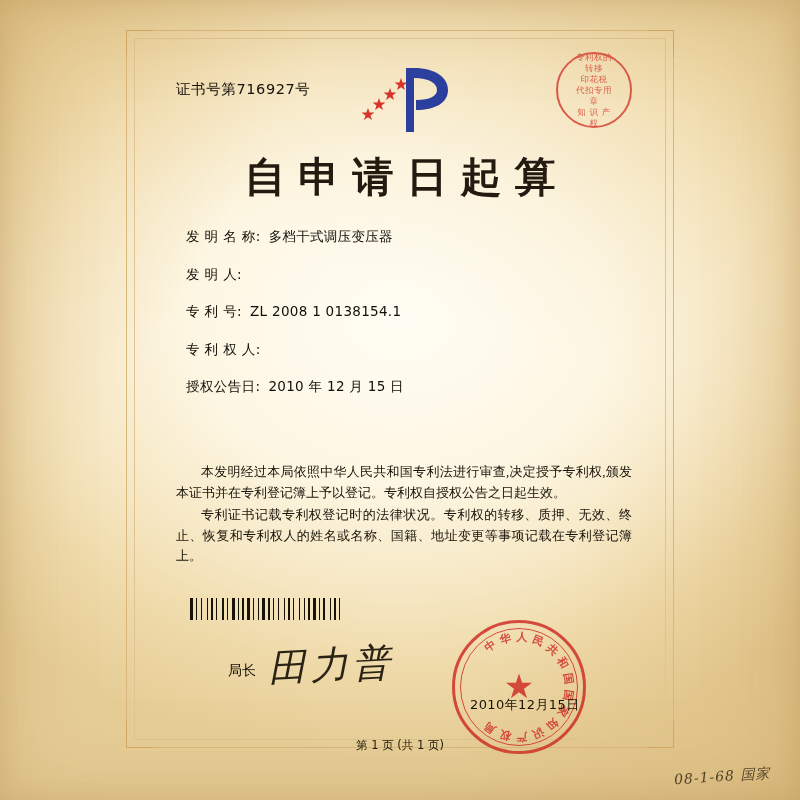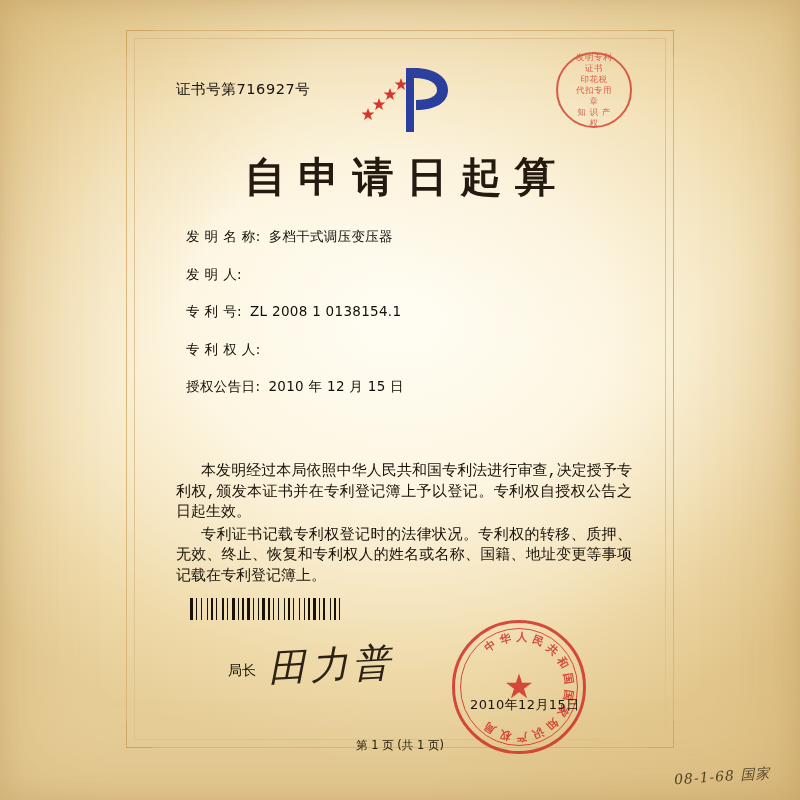--- a/index.html
+++ b/index.html
@@ -117,25 +117,25 @@
     margin-left: 8px;
     letter-spacing: 0.3px;
   }
 
   
   .body-text {
     position: absolute;
     left: 176px;
     top: 462px;
     width: 456px;
-    font-size: 15px;
+    font-size: 13px;
     line-height: 20.5px;
     color: #181309;
     text-align: justify;
-    font-family: Liberation Mono, monospace;
+    font-family: Liberation Serif, serif;
   }
   .body-text p {
     margin: 0 0 2px 0;
     text-indent: 25px;
   }
 
   
   .barcode {
     position: absolute;
     left: 190px;
@@ -299,21 +299,21 @@
         <polygon points="39,16 40.6,20.6 45.4,20.6 41.5,23.5 43,28.1 39,25.3 35,28.1 36.5,23.5 32.6,20.6 37.4,20.6"></polygon>
       </g>
       <path d="M44 6 L44 70 L52 70 L52 6 Z" fill="#2b3f9e"></path>
       <path d="M52 6 C74 6 86 16 86 28 C86 41 73 48 54 48 L54 38 C68 38 75 34 75 28 C75 21 67 16 52 16 Z" fill="#2b3f9e"></path>
       <path d="M52 6 C62 6 70 9 76 14 L60 14 C57 11 55 9 52 8 Z" fill="#d8342b" opacity="0.0"></path>
     </svg>
   </div>
 
   <div class="seal-small">
     <div class="inner">
-      <div>发明专利证书</div>
+      <div>专利权的转移</div>
       <div>印花税</div>
       <div>代扣专用章</div>
       <div>知 识 产 权</div>
     </div>
   </div>
 
   <div class="title">自申请日起算</div>
 
   <div class="fields">
     <div class="field-row">

